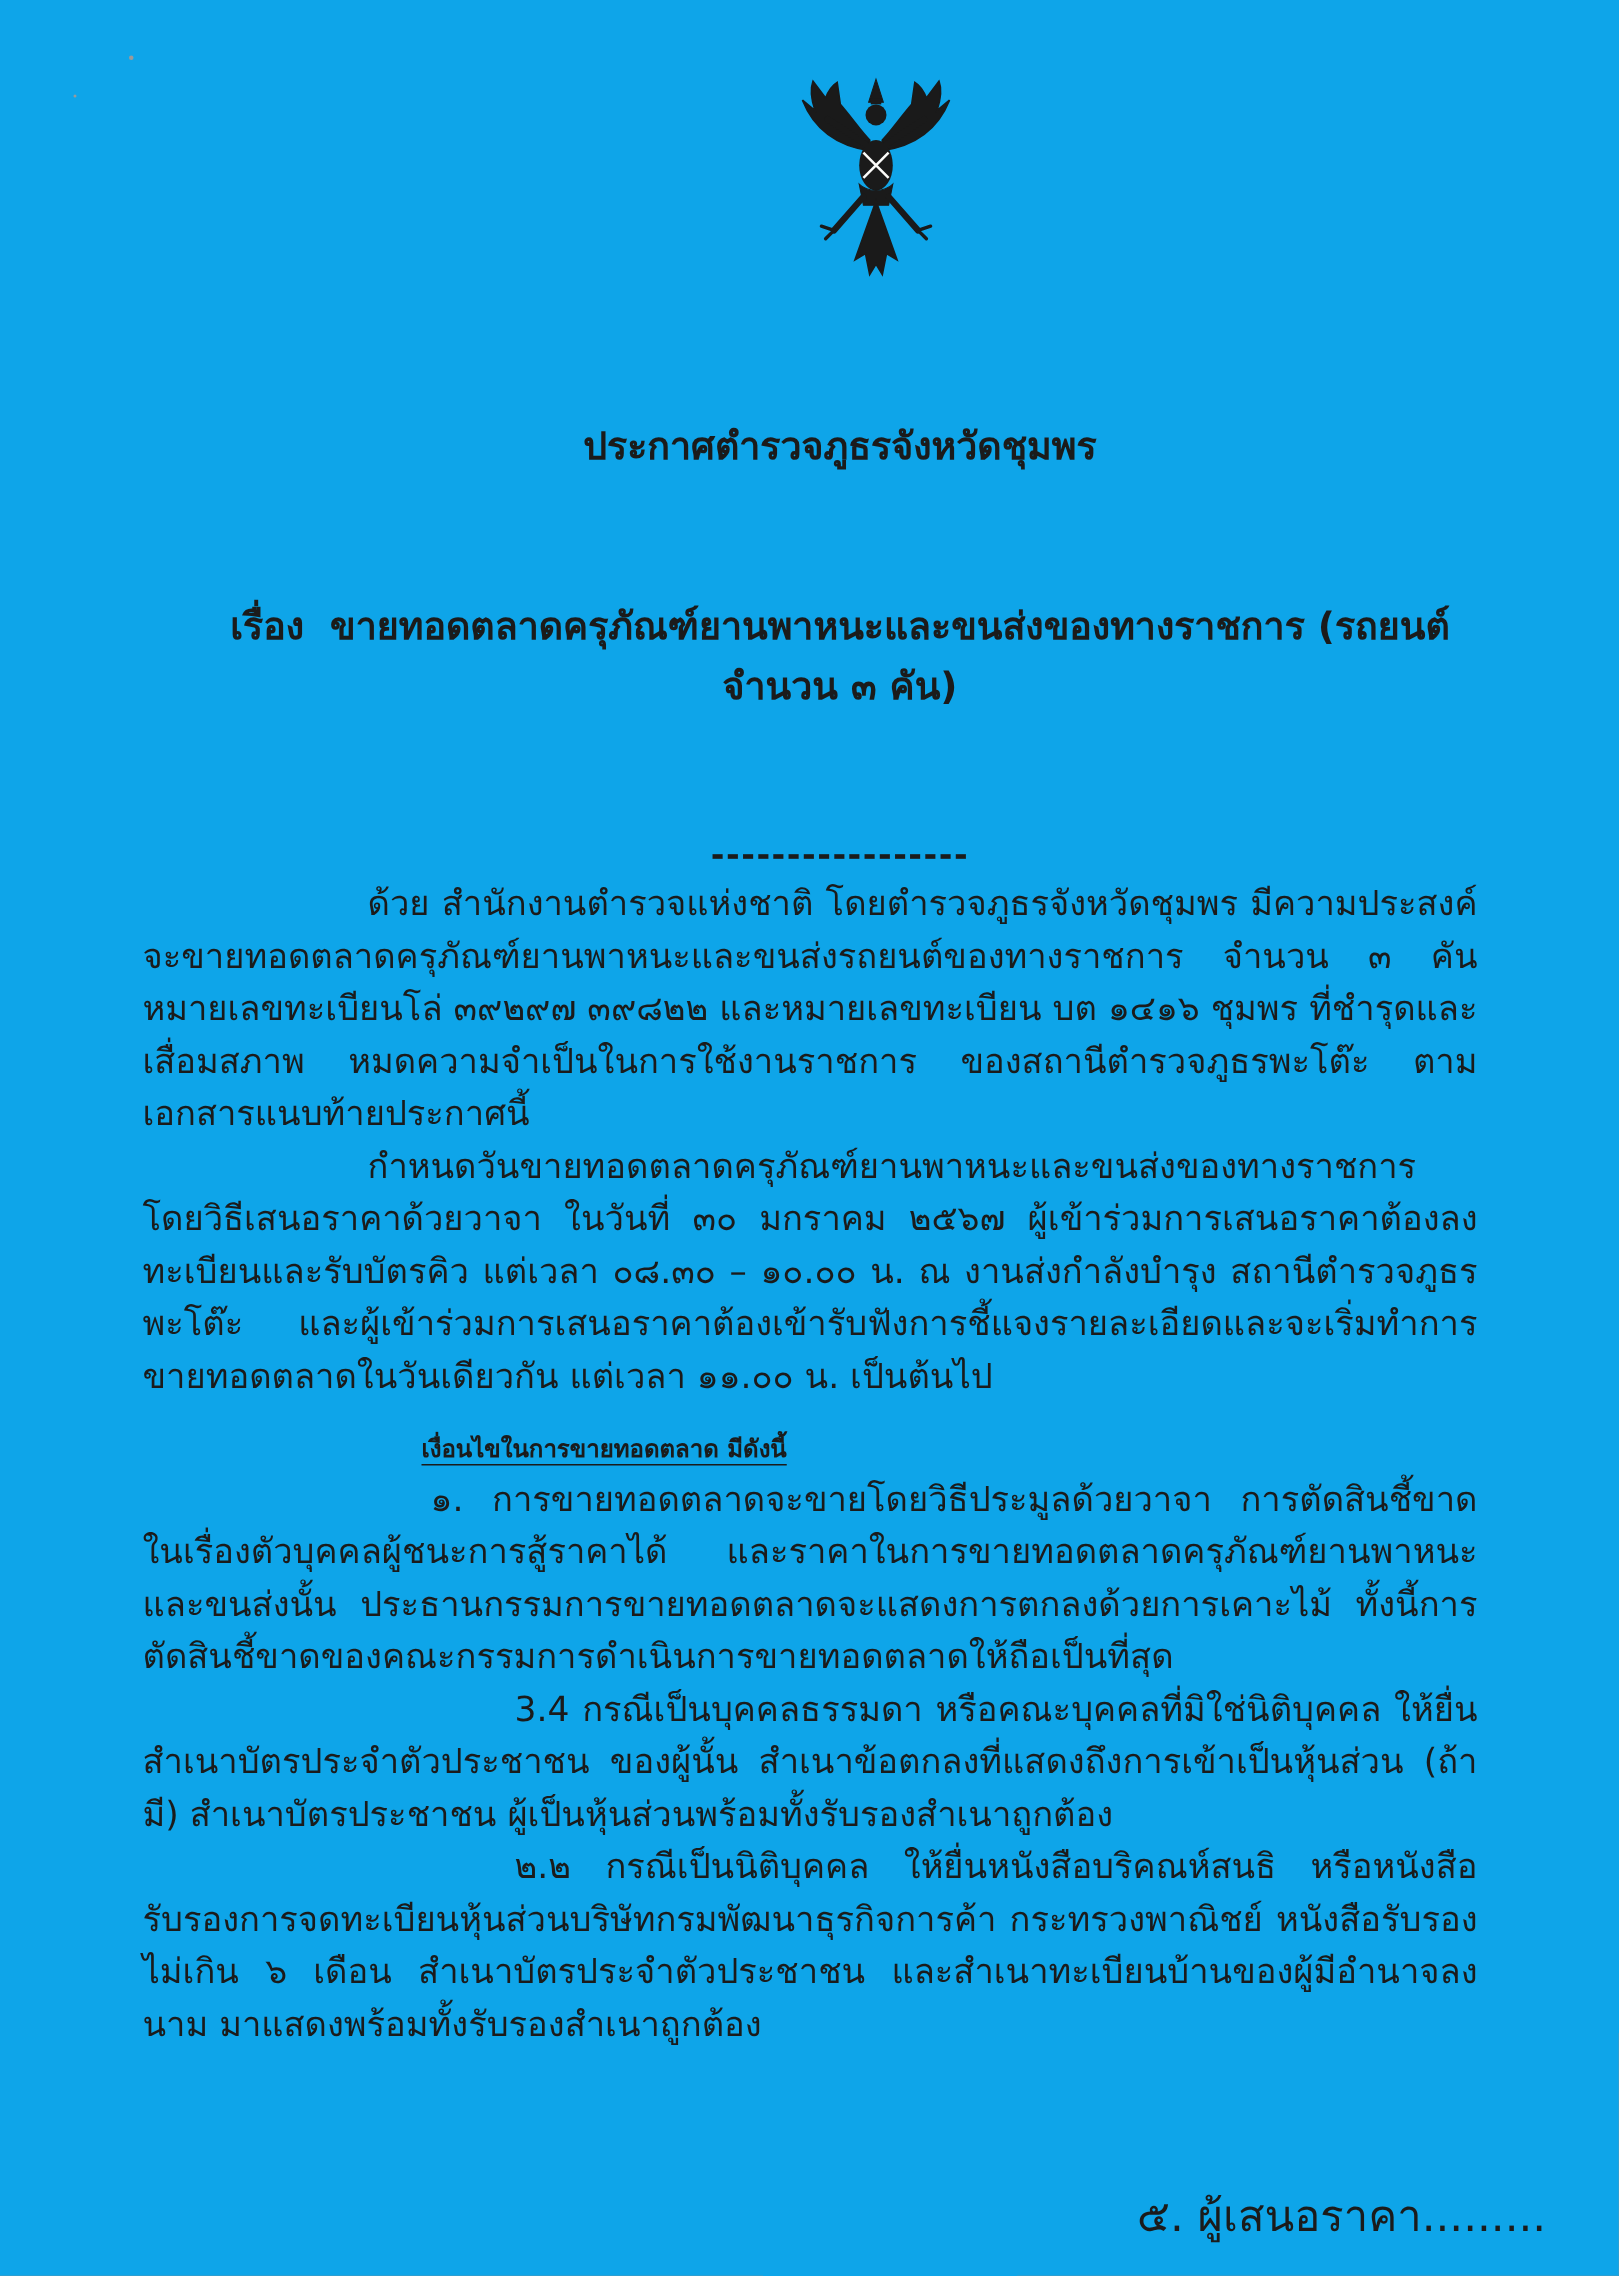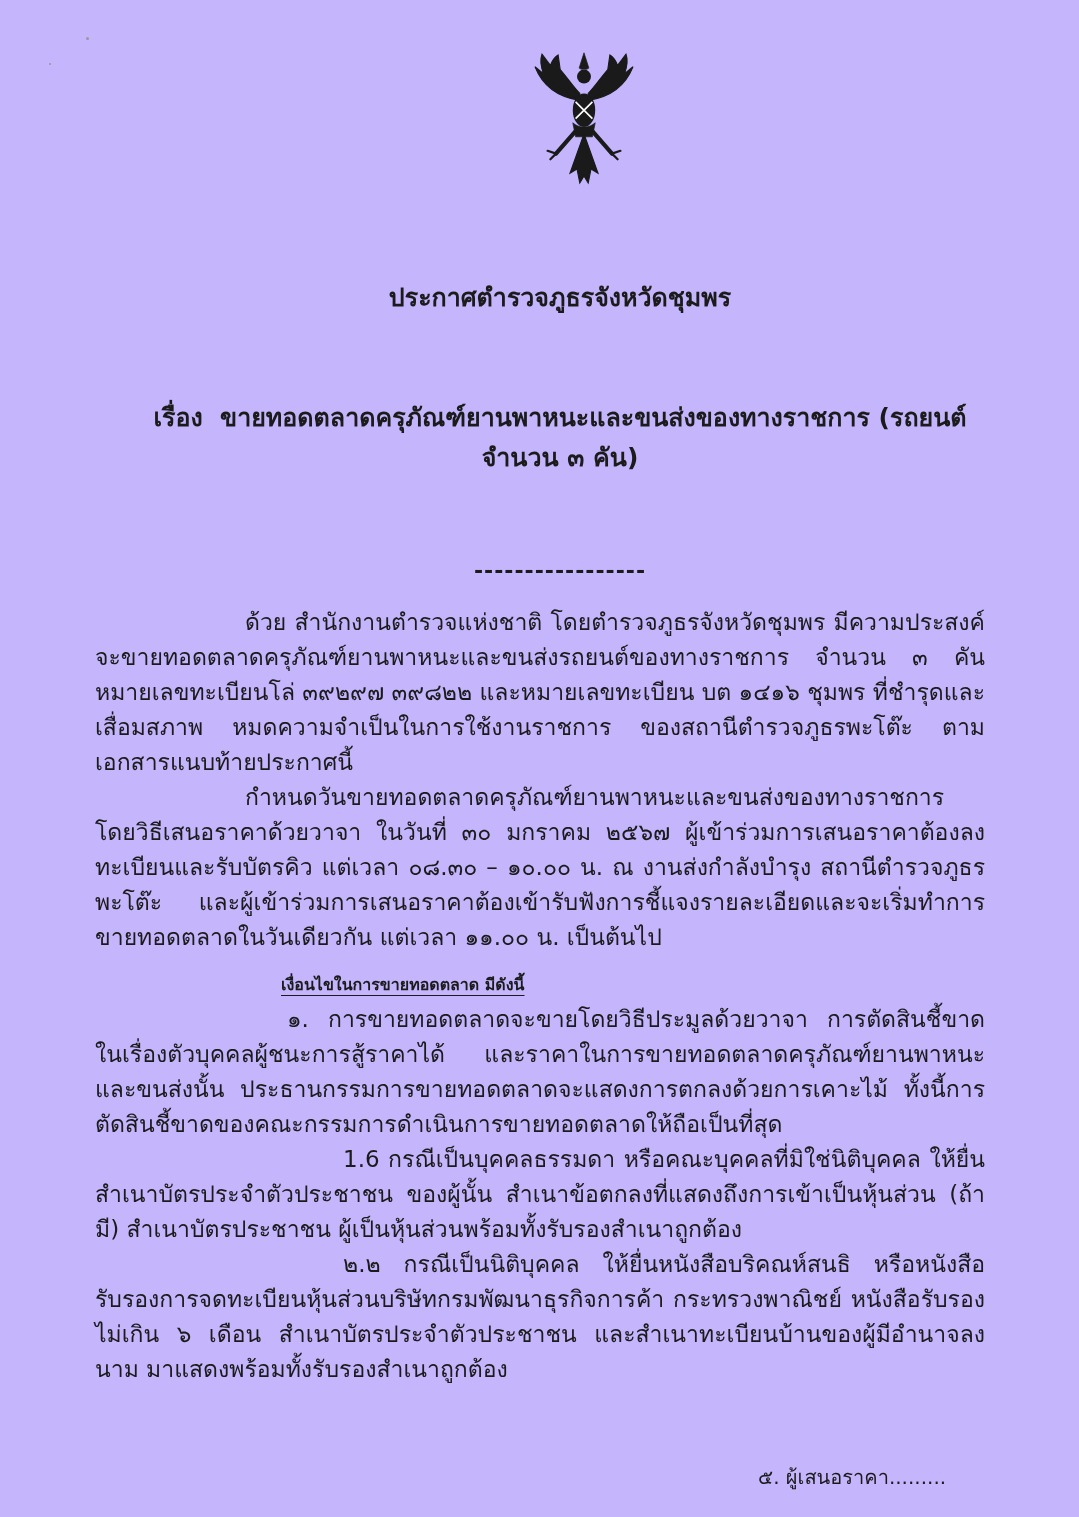--- a/index.html
+++ b/index.html
@@ -1,21 +1,21 @@
 <!DOCTYPE html>
 <html lang="th"><head>
 <meta charset="utf-8">
 <style>
   html,body { margin:0; padding:0; }
   body { background:#8a8a8a; }
   .page {
     position:relative;
     width:1079px; height:1517px;
     margin:0 auto;
-    background:#c4b5fd;
+    background:#0ea5e9;
     color:#1b1b1b;
     font-family:"DejaVu Sans", sans-serif;
     overflow:hidden;
     box-sizing:border-box;
   }
   .content {
     position:absolute;
     left:95px; right:94px; top:0;
   }
   .emblem-wrap {
@@ -46,35 +46,35 @@
     margin-top:2px;
     position:relative;
     left:20px;
   }
   .body-text {
     font-size:23px;
     line-height:35px;
     text-align:justify;
   }
   .para { text-indent:150px; margin:0; }
-  .para-first { margin-top:23px; }
+  .para-first { margin-top:4px; }
   .cond-heading {
     font-weight:700;
     margin:12px 0 0 186px;
     text-decoration:underline;
     text-underline-offset:5px;
     font-size:16px;
     line-height:35px;
   }
   .item { text-indent:192px; margin:0; }
   .subitem { text-indent:248px; margin:0; }
   .catchword {
     position:absolute;
     left:758px; top:1460px;
-    font-size:20px;
+    font-size:29px;
     line-height:35px;
     white-space:nowrap;
   }
   .speck { position:absolute; background:#9a9a9a; border-radius:50%; }
   .speck1 { left:86px; top:37px; width:3px; height:3px; }
   .speck2 { left:49px; top:63px; width:2px; height:2px; }
 </style>
 </head>
 <body>
 
@@ -119,20 +119,20 @@
     </div>
     <div class="divider">-----------------</div>
 
     <div class="body-text">
       <p class="para para-first">ด้วย สำนักงานตำรวจแห่งชาติ โดยตำรวจภูธรจังหวัดชุมพร มีความประสงค์จะขายทอดตลาดครุภัณฑ์ยานพาหนะและขนส่งรถยนต์ของทางราชการ จำนวน ๓ คัน หมายเลขทะเบียนโล่ ๓๙๒๙๗ ๓๙๘๒๒ และหมายเลขทะเบียน บต ๑๔๑๖ ชุมพร ที่ชำรุดและเสื่อมสภาพ หมดความจำเป็นในการใช้งานราชการ ของสถานีตำรวจภูธรพะโต๊ะ ตามเอกสารแนบท้ายประกาศนี้</p>
       <p class="para">กำหนดวันขายทอดตลาดครุภัณฑ์ยานพาหนะและขนส่งของทางราชการ โดยวิธีเสนอราคาด้วยวาจา ในวันที่ ๓๐ มกราคม ๒๕๖๗ ผู้เข้าร่วมการเสนอราคาต้องลงทะเบียนและรับบัตรคิว แต่เวลา ๐๘.๓๐ – ๑๐.๐๐ น.  ณ งานส่งกำลังบำรุง  สถานีตำรวจภูธรพะโต๊ะ  และผู้เข้าร่วมการเสนอราคาต้องเข้ารับฟังการชี้แจงรายละเอียดและจะเริ่มทำการขายทอดตลาดในวันเดียวกัน แต่เวลา ๑๑.๐๐ น. เป็นต้นไป</p>
 
       <div class="cond-heading">เงื่อนไขในการขายทอดตลาด มีดังนี้</div>
 
       <p class="item">๑. การขายทอดตลาดจะขายโดยวิธีประมูลด้วยวาจา การตัดสินชี้ขาดในเรื่องตัวบุคคลผู้ชนะการสู้ราคาได้ และราคาในการขายทอดตลาดครุภัณฑ์ยานพาหนะและขนส่งนั้น ประธานกรรมการขายทอดตลาดจะแสดงการตกลงด้วยการเคาะไม้ ทั้งนี้การตัดสินชี้ขาดของคณะกรรมการดำเนินการขายทอดตลาดให้ถือเป็นที่สุด</p>
-      <p class="subitem">1.6 กรณีเป็นบุคคลธรรมดา หรือคณะบุคคลที่มิใช่นิติบุคคล ให้ยื่นสำเนาบัตรประจำตัวประชาชน ของผู้นั้น สำเนาข้อตกลงที่แสดงถึงการเข้าเป็นหุ้นส่วน (ถ้ามี) สำเนาบัตรประชาชน ผู้เป็นหุ้นส่วนพร้อมทั้งรับรองสำเนาถูกต้อง</p>
+      <p class="subitem">3.4 กรณีเป็นบุคคลธรรมดา หรือคณะบุคคลที่มิใช่นิติบุคคล ให้ยื่นสำเนาบัตรประจำตัวประชาชน ของผู้นั้น สำเนาข้อตกลงที่แสดงถึงการเข้าเป็นหุ้นส่วน (ถ้ามี) สำเนาบัตรประชาชน ผู้เป็นหุ้นส่วนพร้อมทั้งรับรองสำเนาถูกต้อง</p>
       <p class="subitem">๒.๒ กรณีเป็นนิติบุคคล ให้ยื่นหนังสือบริคณห์สนธิ หรือหนังสือรับรองการจดทะเบียนหุ้นส่วนบริษัทกรมพัฒนาธุรกิจการค้า กระทรวงพาณิชย์ หนังสือรับรองไม่เกิน ๖ เดือน สำเนาบัตรประจำตัวประชาชน และสำเนาทะเบียนบ้านของผู้มีอำนาจลงนาม มาแสดงพร้อมทั้งรับรองสำเนาถูกต้อง</p>
 
     </div>
   </div>
 
   <div class="catchword">๕. ผู้เสนอราคา.........</div>
 </div>
 
 </body></html>

